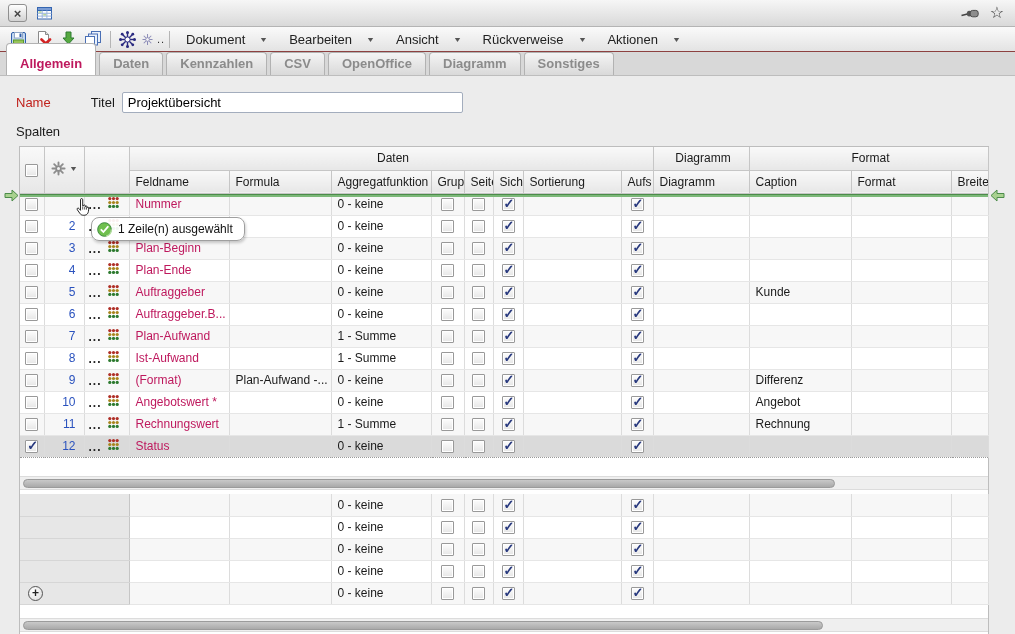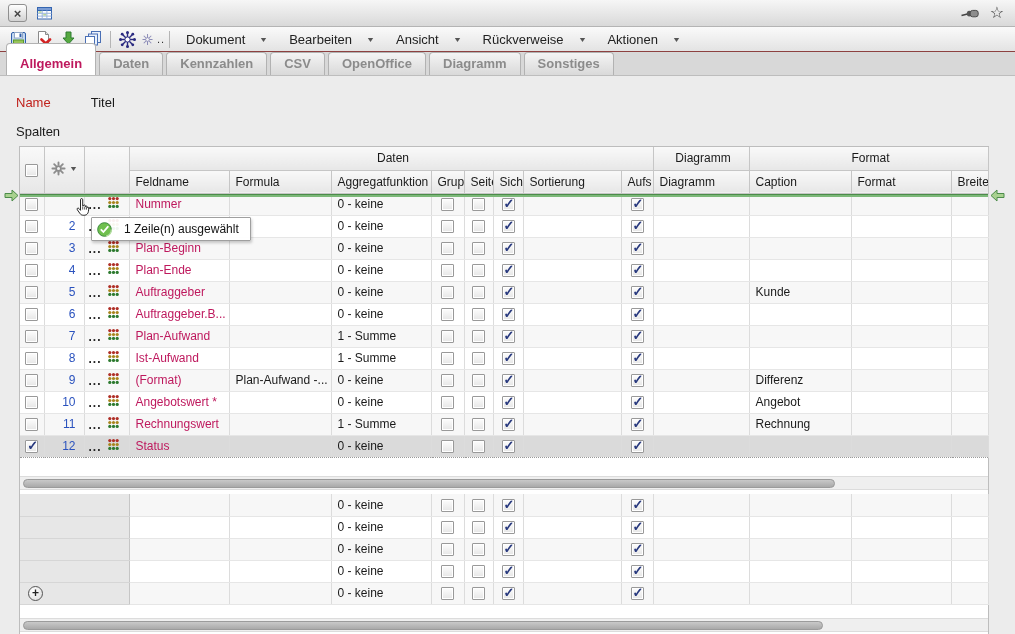--- a/index.html
+++ b/index.html
@@ -106,22 +106,22 @@
     background:linear-gradient(#c9c9c9,#a9a9a9); border:1px solid #9b9b9b;
   }
   
   .insert-line { position:absolute; left:0; right:0; top:47px; height:3px; background:#7cb879; border-top:1px solid #4c8c4a; z-index:5; }
   .insert-arrow { position:absolute; top:42px; z-index:6; }
   .insert-arrow.left { left:-16px; }
   .insert-arrow.right { right:-17px; }
   
   .tooltip {
     position:absolute; left:71px; top:70px; height:24px; z-index:10;
-    display:flex; align-items:center; gap:12px;
-    background:rgba(255,255,255,0.93); border:1px solid #9f9f9f; border-radius:1px;
+    display:flex; align-items:center; gap:6px;
+    background:rgba(255,255,255,0.93); border:1px solid #9f9f9f; border-radius:8px;
     padding:0 11px 0 5px; box-shadow:1px 2px 3px rgba(0,0,0,0.2); font-size:12px; color:#111;
   }
   
   .cursor-hand { position:absolute; left:52px; top:50px; z-index:11; }
   .gear-wrap { display:inline-flex; align-items:center; gap:4px; }
 </style>
 </head>
 <body>
 
 <div class="titlebar">
@@ -258,20 +258,21 @@
     <div class="tab">Kennzahlen</div>
     <div class="tab">CSV</div>
     <div class="tab">OpenOffice</div>
     <div class="tab">Diagramm</div>
     <div class="tab">Sonstiges</div>
   </div>
 
 <div class="form-row">
   <span class="lbl lbl-red">Name</span>
   <span class="lbl titel-lbl">Titel</span>
+  <input class="field editable" value="Projektübersicht" style="">
 </div>
 <div class="section-lbl">Spalten</div>
 
 <div class="tablewrap">
 
   <table id="grid">
     <colgroup>
       <col style="width:24px">
         <col style="width:40px">
         <col style="width:45px">

